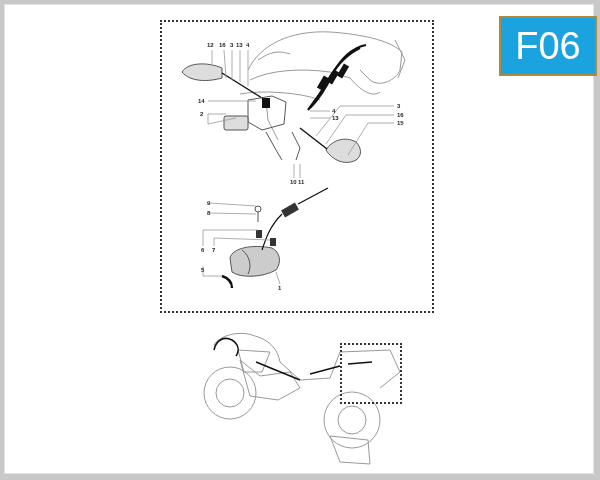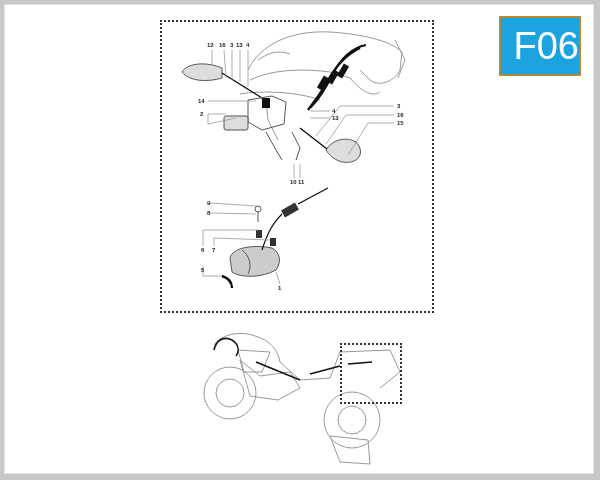--- a/index.html
+++ b/index.html
@@ -1,18 +1,18 @@
 <!DOCTYPE html>
 <html><head>
 <meta charset="utf-8">
 <style>
   html, body { margin:0; padding:0; }
   body { width:600px; height:480px; background:#c8c8c8; position:relative; overflow:hidden; font-family:"Liberation Sans", sans-serif; }
   .frame { position:absolute; left:4px; top:4px; width:590px; height:470px; background:#ffffff; box-shadow: inset 0 0 0 1px #e2e2e2; }
-  .badge { position:absolute; left:499px; top:16px; width:82px; height:60px; background:#1aa3df; border:2px solid #b08a3c; box-sizing:border-box; color:#fff; font-size:38px; display:flex; align-items:center; justify-content:flex-end; letter-spacing:0px; }
+  .badge { position:absolute; left:499px; top:16px; width:98px; height:60px; background:#1aa3df; border:2px solid #b08a3c; box-sizing:border-box; color:#fff; font-size:38px; display:flex; align-items:center; justify-content:center; letter-spacing:0px; }
   .detail-box { position:absolute; left:160px; top:20px; width:274px; height:293px; border:2px dotted #333; box-sizing:border-box; }
   svg { position:absolute; left:0; top:0; }
   .lbl { font-family:"Liberation Sans", sans-serif; font-size:6px; font-weight:bold; fill:#222; }
   .line { stroke:#999; stroke-width:0.8; fill:none; }
   .part { stroke:#555; stroke-width:1; fill:none; }
   .part-fill { stroke:#555; stroke-width:1; fill:#ddd; }
   .wire { stroke:#111; stroke-width:2.2; fill:none; }
   .body-out { stroke:#999; stroke-width:1; fill:none; }
   .mini-box { position:absolute; left:340px; top:343px; width:62px; height:61px; border:2px dotted #333; box-sizing:border-box; }
 </style>

